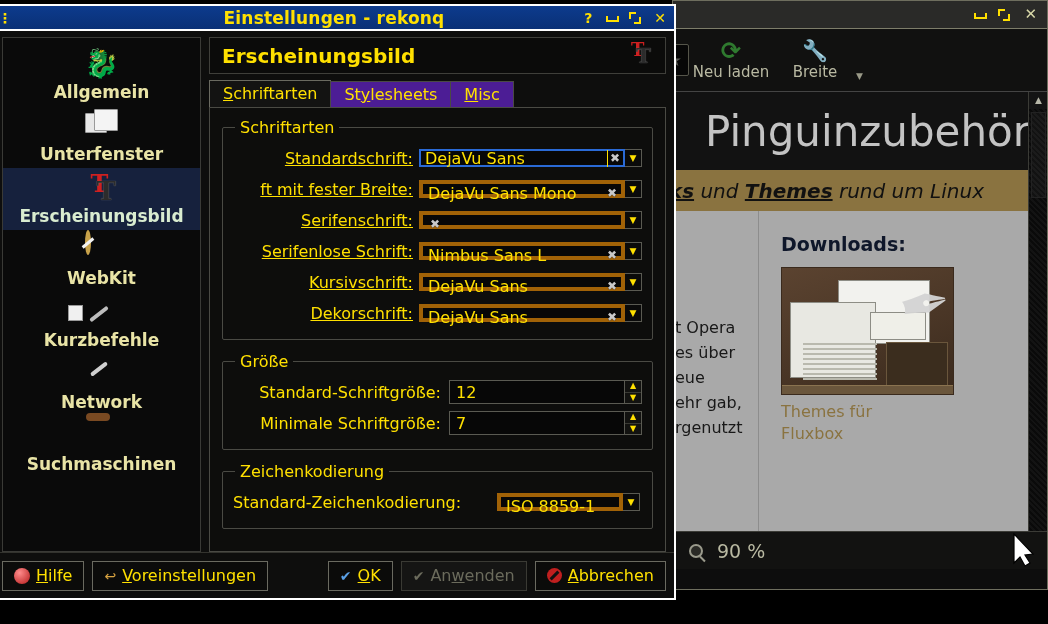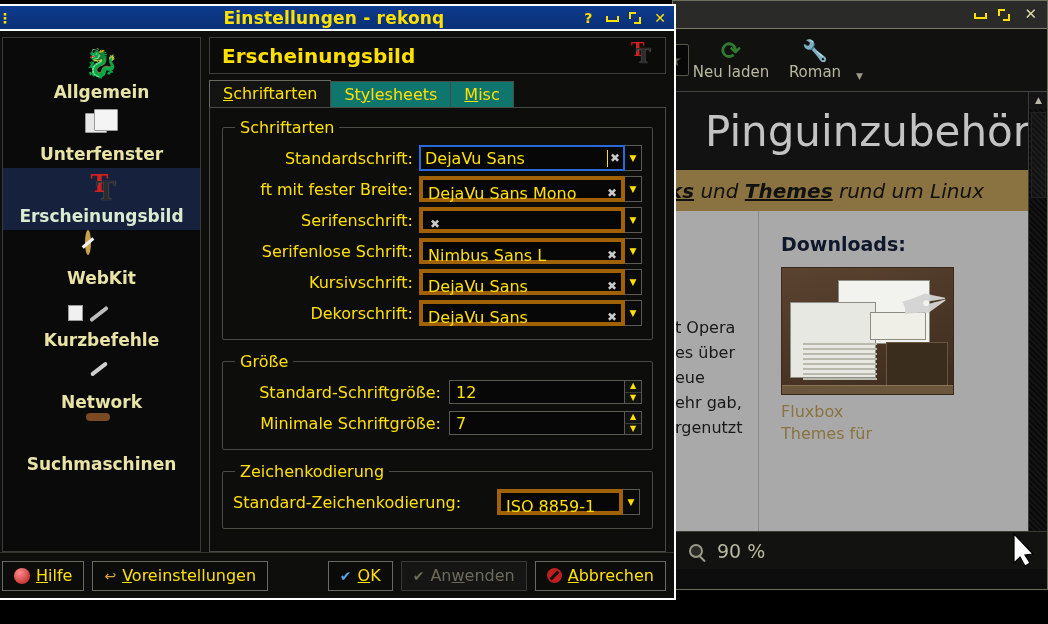--- a/index.html
+++ b/index.html
@@ -276,21 +276,21 @@
   .panel-header {
     height: 42px; border: 1px solid #3f3f3a; background: #0b0b0a;
     display: flex; align-items: center; justify-content: space-between;
     padding: 0 10px 0 12px; margin-bottom: 6px;
   }
   .panel-header-title { color: #ffe000; font-size: 20px; font-weight: bold; }
 
   .tabs { display: flex; align-items: flex-end; height: 28px; }
   .tab {
     padding: 3px 13px 4px 13px; color: #ffe000; font-size: 16px;
-    border: 1px solid #4a4a44; border-bottom: none; background: #0f766e;
+    border: 1px solid #4a4a44; border-bottom: none; background: #4c1d95;
     margin-right: -1px;
   }
   .tab.active { background: #131312; border-color: #6a6a60; padding-bottom: 5px; }
   .tab u { text-decoration: underline; }
 
   .tabpage {
     flex: 1; border: 1px solid #4a4a44; background: #0d0d0c;
     padding: 10px 12px; margin-top: -1px;
   }
   fieldset.group {
@@ -298,26 +298,26 @@
     padding: 6px 10px 10px 10px; margin-bottom: 12px;
   }
   fieldset.group > legend {
     color: #ffe000; font-size: 16px; padding: 0 5px; margin-left: 2px;
   }
   .frow { display: flex; align-items: center; height: 30px; margin-bottom: 1px; }
   .flabel {
     color: #ffe000; font-size: 16px; text-align: right; white-space: nowrap;
     overflow: hidden; flex: none;
   }
-  .flabel.w-font { width: 180px; }
+  .flabel.w-font { width: 180px; text-decoration: underline; }
   .flabel.w-size { width: 216px; padding-right: 8px; text-align: right; }
   .flabel.w-enc  { width: 258px; padding-right: 8px; text-align: left; }
 
   .combo {
-    display: flex; align-items: stretch; margin-left: 6px; height: 26px; flex: none;
+    display: flex; align-items: stretch; margin-left: 6px; height: 18px; flex: none;
   }
   .combo .field {
     width: 206px; background: #070707; border: 4px solid #a16207;
     display: flex; align-items: center; padding: 8px 4px 0 5px;
     position: relative;
   }
   .combo.focused .field { border: 2px solid #2a6ad6; padding: 0 3px 0 4px; }
   .combo .value {
     color: #ffe000; font-size: 16px; white-space: nowrap; overflow: hidden;
     flex: 1;
@@ -406,21 +406,21 @@
       <div class="urlbar">
         <span class="rss-icon"></span>
         <span class="star-icon">★</span>
       </div>
       <div class="tbbtn">
         <span class="reload-glyph">⟳</span>
         <span>Neu laden</span>
       </div>
       <div class="tbbtn extras-wrap">
         <span class="wrench-glyph">🔧</span>
-        <span>Roman</span>
+        <span>Breite</span>
         <span class="extras-caret">▼</span>
       </div>
     </div>
 
     <div class="browser-content">
       <div class="page-head">
         <div class="page-title">Pinguinzubehör</div>
       </div>
       <div class="page-band">
         <div class="page-band-text">
@@ -451,22 +451,22 @@
                   <i></i>
                   <i></i>
                 </div>
               </div>
             <div class="win-c"></div>
             <div class="win-d"></div>
             <div class="bar"></div>
             <div class="bird">✒</div>
           </div>
           <div class="thumb-cap">
+            <div>Themes für</div>
             <div>Fluxbox</div>
-            <div>Themes für</div>
           </div>
         </div>
       </div>
 
       <div class="page-scrollbar">
         <div class="sb-up">▲</div>
         <div class="sb-thumb"></div>
       </div>
     </div>
 

